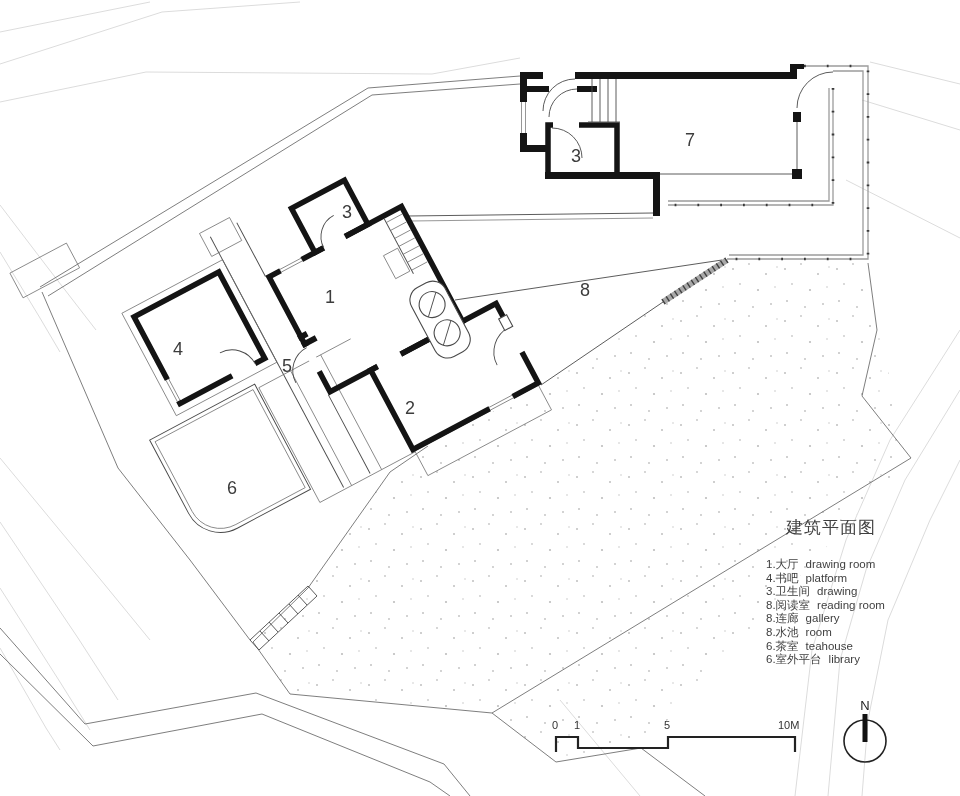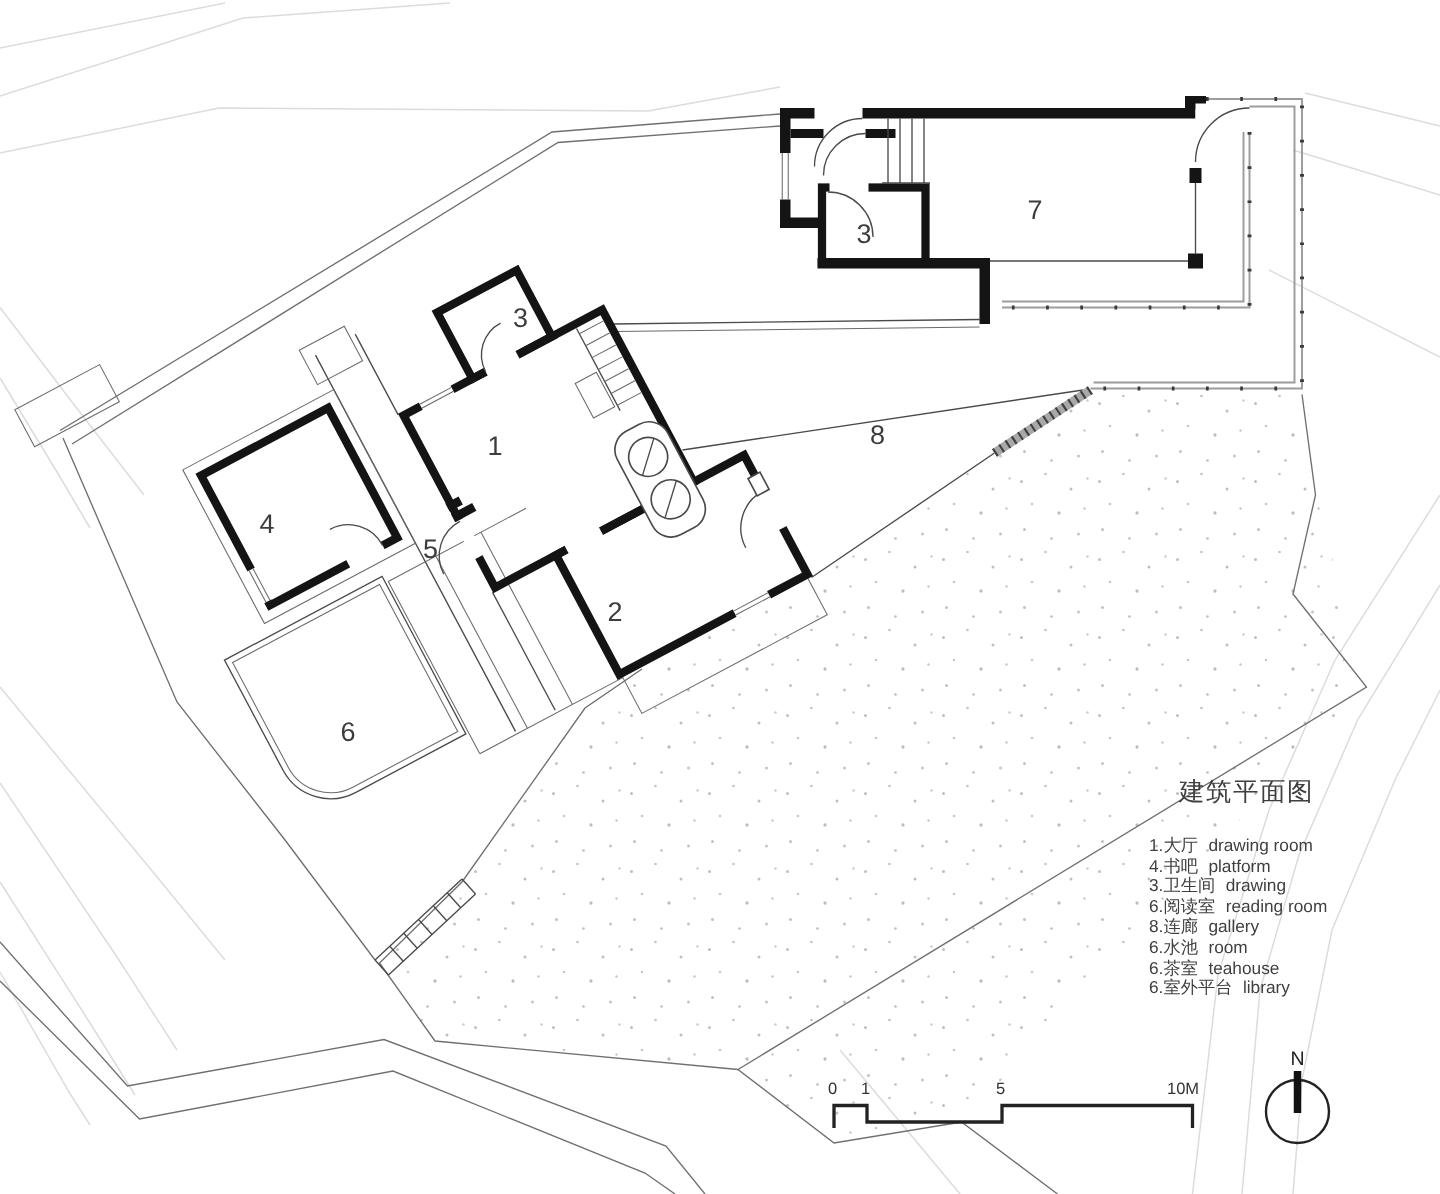--- a/index.html
+++ b/index.html
@@ -246,19 +246,19 @@
     <rect x="862.5" y="714" width="5" height="28" fill="#111"></rect>
     <text class="north-label" x="865" y="710">N</text>
   </g>
 </svg>
 
 <div id="legend">
   <div class="legend-title">建筑平面图</div>
   <div class="li"><span>1.大厅</span><span class="en">drawing room</span></div>
   <div class="li"><span>4.书吧</span><span class="en">platform</span></div>
   <div class="li"><span>3.卫生间</span><span class="en">drawing</span></div>
-  <div class="li"><span>6.阅读室</span><span class="en">reading room</span></div>
+  <div class="li"><span>8.阅读室</span><span class="en">reading room</span></div>
   <div class="li"><span>8.连廊</span><span class="en">gallery</span></div>
-  <div class="li"><span>6.水池</span><span class="en">room</span></div>
+  <div class="li"><span>8.水池</span><span class="en">room</span></div>
   <div class="li"><span>6.茶室</span><span class="en">teahouse</span></div>
   <div class="li"><span>6.室外平台</span><span class="en">library</span></div>
 </div>
 </div>
 
 </body></html>

